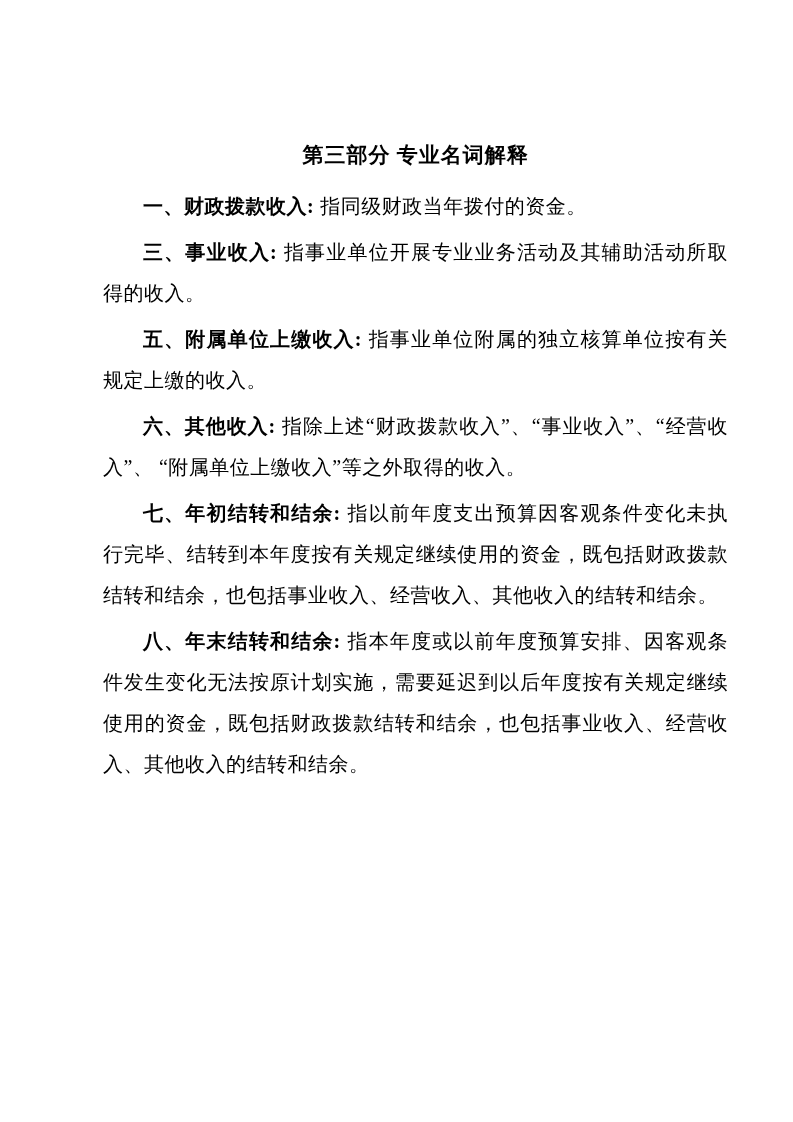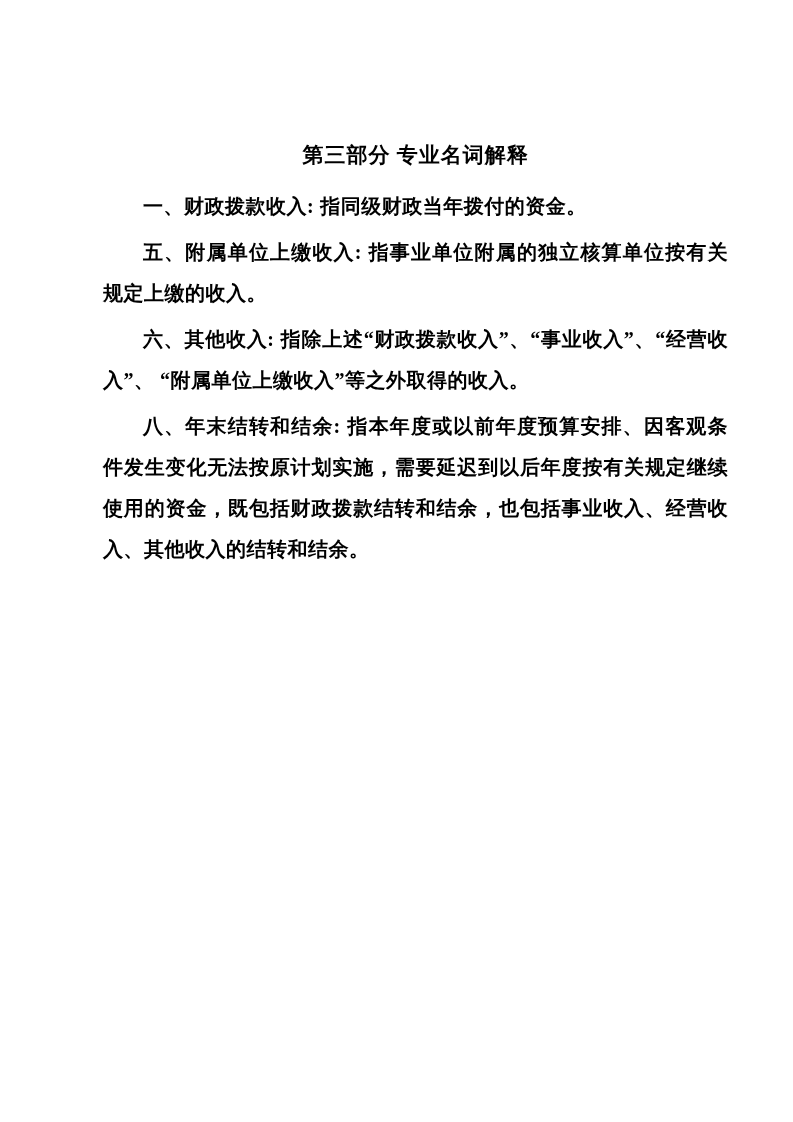--- a/index.html
+++ b/index.html
@@ -37,21 +37,21 @@
     text-justify: inter-character;
     text-indent: 2em;
     margin: 5px 0;
     letter-spacing: 0.5px;
   }
   .term-label {
     font-weight: bold;
     margin-right: 0.3em;
   }
   .term-definition {
-    font-weight: bold;
+    font-weight: normal;
   }
   .page-number {
     position: absolute;
     bottom: 63px;
     left: 0;
     width: 100%;
     text-align: center;
     font-size: 13px;
     font-family: "Liberation Serif", "DejaVu Serif", serif;
   }
@@ -61,25 +61,27 @@
 
 <div class="page">
 
   <h1 class="doc-title">第三部分 专业名词解释</h1>
 
   <div class="glossary">
 
     <p class="term-item"><span class="term-label">一、财政拨款收入:</span><span class="term-definition">指同级财政当年拨付的资金。</span></p>
 
 
+    <p class="term-item"><span class="term-label">三、事业收入:</span><span class="term-definition">指事业单位开展专业业务活动及其辅助活动所取得的收入。</span></p>
 
 
     <p class="term-item"><span class="term-label">五、附属单位上缴收入:</span><span class="term-definition">指事业单位附属的独立核算单位按有关规定上缴的收入。</span></p>
 
     <p class="term-item"><span class="term-label">六、其他收入:</span><span class="term-definition">指除上述“财政拨款收入”、“事业收入”、“经营收入”、 “附属单位上缴收入”等之外取得的收入。</span></p>
 
+    <p class="term-item"><span class="term-label">七、年初结转和结余:</span><span class="term-definition">指以前年度支出预算因客观条件变化未执行完毕、结转到本年度按有关规定继续使用的资金，既包括财政拨款结转和结余，也包括事业收入、经营收入、其他收入的结转和结余。</span></p>
 
     <p class="term-item"><span class="term-label">八、年末结转和结余:</span><span class="term-definition">指本年度或以前年度预算安排、因客观条件发生变化无法按原计划实施，需要延迟到以后年度按有关规定继续使用的资金，既包括财政拨款结转和结余，也包括事业收入、经营收入、其他收入的结转和结余。</span></p>
 
   </div>
 
 
 </div>
 
 </body></html>

